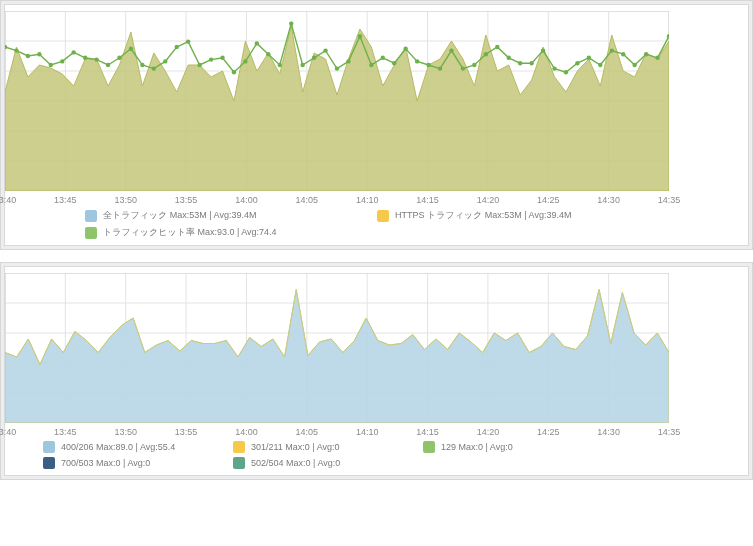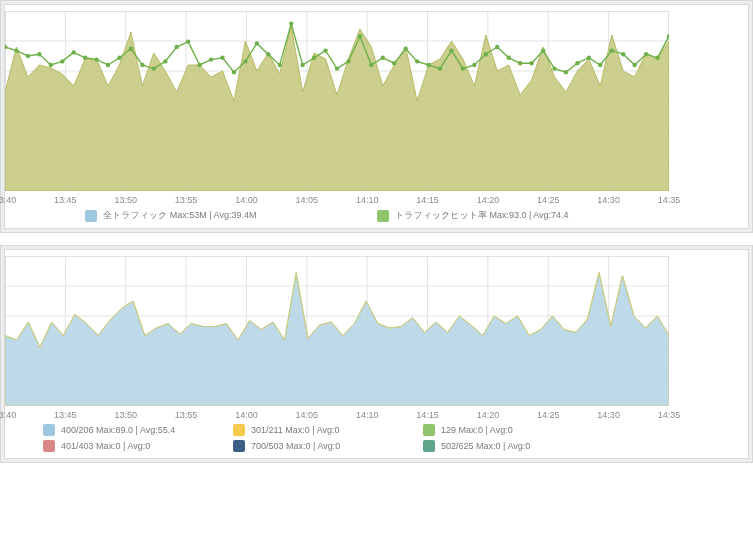--- a/index.html
+++ b/index.html
@@ -176,20 +176,24 @@
             <circle cx="652.551724137931" cy="46.80000000000001" r="2.2" fill="#6eb04a"></circle>
             <circle cx="664" cy="25.19999999999999" r="2.2" fill="#6eb04a"></circle>
           </svg>
         </div>
       <div class="legend" id="legend1">
           <div class="legend-item wide">
             <span class="swatch" style="background: rgb(158, 198, 224);"></span>
             <span>全トラフィック  Max:53M | Avg:39.4M</span>
           </div>
           <div class="legend-item wide">
+            <span class="swatch" style="background: rgb(246, 201, 74);"></span>
+            <span>HTTPS トラフィック  Max:53M | Avg:39.4M</span>
+          </div>
+          <div class="legend-item wide">
             <span class="swatch" style="background: rgb(143, 197, 106);"></span>
             <span>トラフィックヒット率  Max:93.0 | Avg:74.4</span>
           </div>
         </div>
     </div>
   </div>
 
   <div class="spacer"></div>
 
   <div class="panel">
@@ -239,28 +243,24 @@
           </div>
           <div class="legend-item">
             <span class="swatch" style="background: rgb(246, 201, 74);"></span>
             <span>301/211 Max:0 | Avg:0</span>
           </div>
           <div class="legend-item">
             <span class="swatch" style="background: rgb(143, 197, 106);"></span>
             <span>129     Max:0 | Avg:0</span>
           </div>
           <div class="legend-item">
-            <span class="swatch" style="background: rgb(217, 134, 134);"></span>
-            <span>401/403 Max:0 | Avg:0</span>
-          </div>
-          <div class="legend-item">
             <span class="swatch" style="background: rgb(58, 94, 132);"></span>
             <span>700/503 Max:0 | Avg:0</span>
           </div>
           <div class="legend-item">
             <span class="swatch" style="background: rgb(95, 165, 138);"></span>
-            <span>502/625 Max:0 | Avg:0</span>
+            <span>502/504 Max:0 | Avg:0</span>
           </div>
         </div>
     </div>
   </div>
 
 </div>
 
 </body></html>

